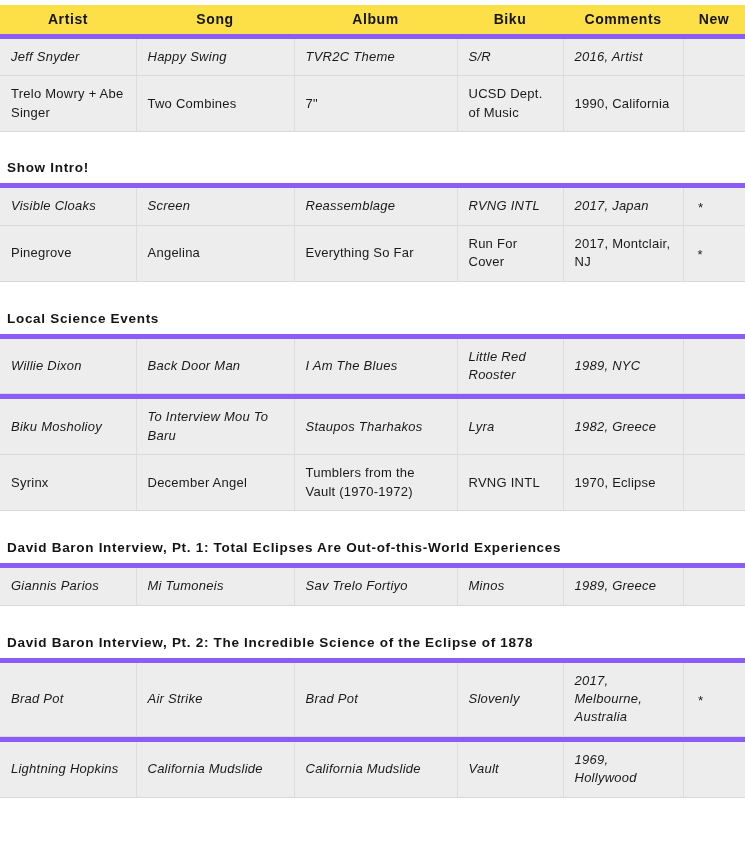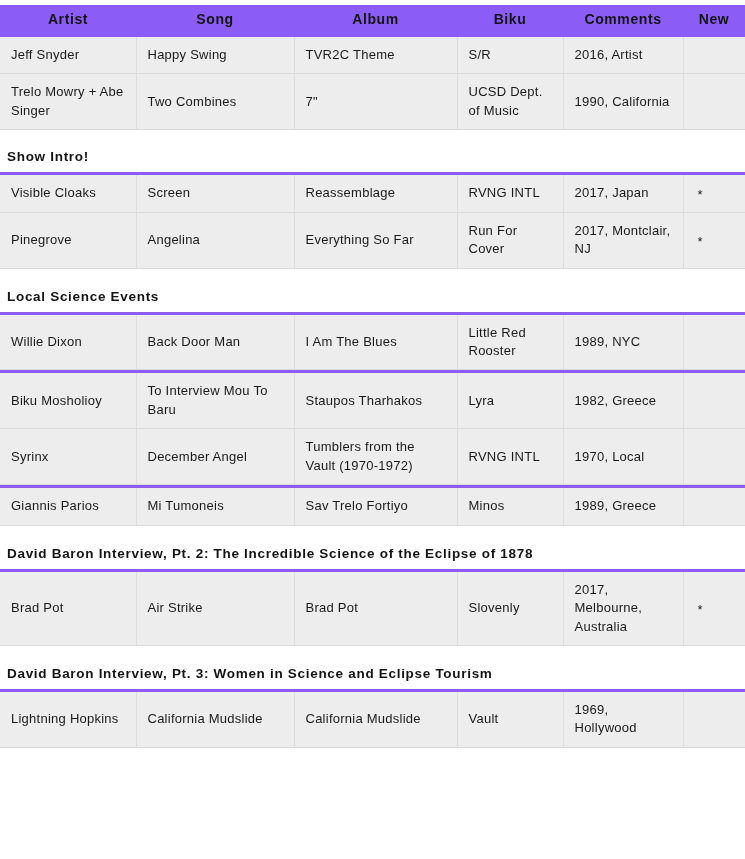--- a/index.html
+++ b/index.html
@@ -30,21 +30,21 @@
 
   
   col.c-artist   { width: 136px; }
   col.c-song     { width: 158px; }
   col.c-album    { width: 163px; }
   col.c-label    { width: 106px; }
   col.c-comments { width: 120px; }
   col.c-new      { width:  62px; }
 
   thead th {
-    background: #8b5cf6;
+    background: #fde047;
     font-size: 14px;
     font-weight: bold;
     text-align: center;
     padding: 6px 4px 7px 4px;
     letter-spacing: 0.6px;
     border: none;
     color: #141414;
   }
 
   tbody td {
@@ -55,21 +55,22 @@
     border-right: 1px solid #dddddd;
     border-bottom: 1px solid #d9d9d9;
     letter-spacing: 0.25px;
     line-height: 1.42;
     word-wrap: break-word;
   }
   tbody td:last-child {
     border-right: none;
   }
   tbody tr:first-child td {
-    border-top: 3px solid #8b5cf6;
+    border-top: 5px solid #8b5cf6;
+    font-style: italic;
   }
 
   td.new-cell {
     text-align: left;
     padding-left: 14px;
     font-size: 13px;
   }
   .star-mark {
     display: inline-block;
     line-height: 1;
@@ -78,20 +79,21 @@
   }
 
   
   .section-head {
     font-size: 13.5px;
     font-weight: bold;
     letter-spacing: 0.7px;
     line-height: 1.55;
     color: #141414;
     padding: 18px 6px 4px 7px;
+    margin-top: 9px;
   }
   .section-head.tight {
     padding-top: 17px;
   }
 </style>
 </head>
 <body>
 
 <div id="playlist">
     <table class="plist">
@@ -198,25 +200,26 @@
           <td>Staupos Tharhakos</td>
           <td>Lyra</td>
           <td>1982, Greece</td>
           <td class="new-cell"></td>
         </tr>
         <tr>
           <td>Syrinx</td>
           <td>December Angel</td>
           <td>Tumblers from the Vault (1970-1972)</td>
           <td>RVNG INTL</td>
-          <td>1970, Local</td>
-          <td class="new-cell"></td>
-        </tr>
-      </tbody>
-    </table>
+          <td>1970, Eclipse</td>
+          <td class="new-cell"></td>
+        </tr>
+      </tbody>
+    </table>
+    <div class="section-head">David Baron Interview, Pt. 1: Total Eclipses Are Out-of-this-World Experiences</div>
     <table class="plist">
       <colgroup>
         <col class="c-artist">
         <col class="c-song">
         <col class="c-album">
         <col class="c-label">
         <col class="c-comments">
         <col class="c-new">
       </colgroup>
       <tbody>
@@ -244,21 +247,20 @@
         <tr>
           <td>Brad Pot</td>
           <td>Air Strike</td>
           <td>Brad Pot</td>
           <td>Slovenly</td>
           <td>2017, Melbourne, Australia</td>
           <td class="new-cell"><span class="star-mark">*</span></td>
         </tr>
       </tbody>
     </table>
-    <div class="section-head">David Baron Interview, Pt. 3: Women in Science and Eclipse Tourism</div>
     <table class="plist">
       <colgroup>
         <col class="c-artist">
         <col class="c-song">
         <col class="c-album">
         <col class="c-label">
         <col class="c-comments">
         <col class="c-new">
       </colgroup>
       <tbody>

